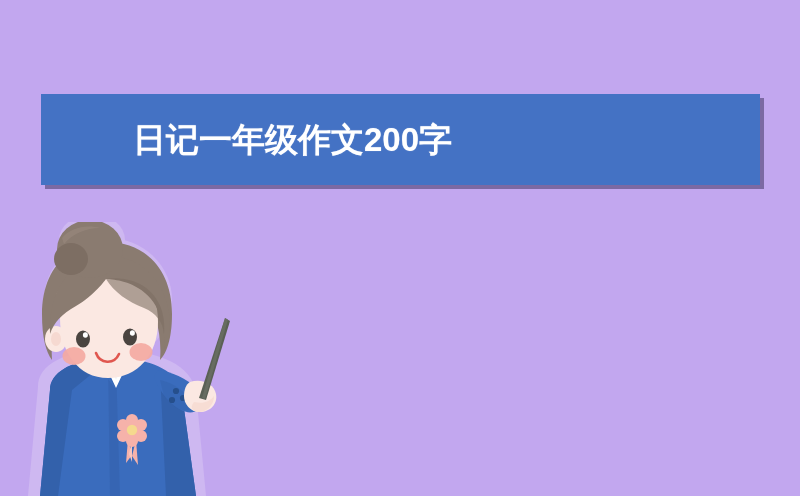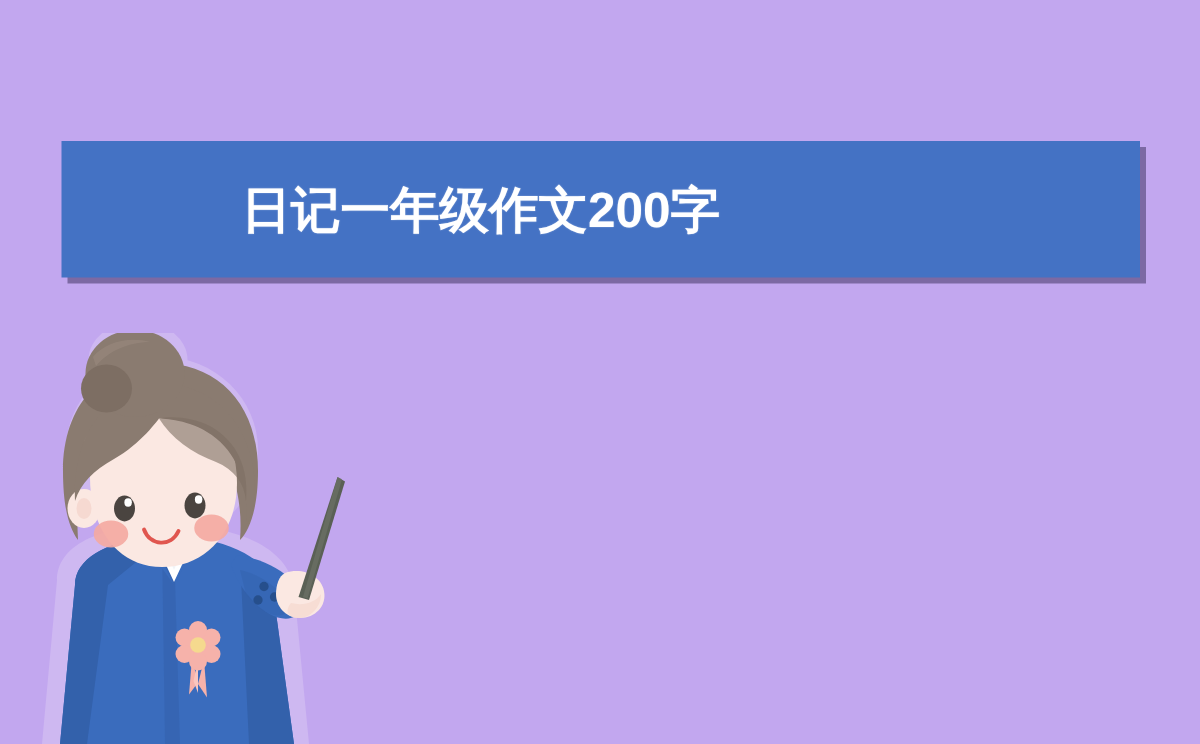--- a/index.html
+++ b/index.html
@@ -26,21 +26,21 @@
     left: 41px;
     top: 94px;
     width: 719px;
     height: 91px;
     background: #4472c4;
     box-shadow: 4px 4px 0 rgba(40, 30, 70, 0.45);
     display: flex;
     align-items: center;
     justify-content: flex-start;
     box-sizing: border-box;
-    padding-left: 120px;
+    padding-left: 92px;
   }
   #title-text {
     color: #ffffff;
     font-size: 33px;
     font-weight: bold;
     letter-spacing: 0px;
     line-height: 1;
     white-space: nowrap;
     text-shadow: 0 0 1px rgba(255,255,255,0.5);
   }

